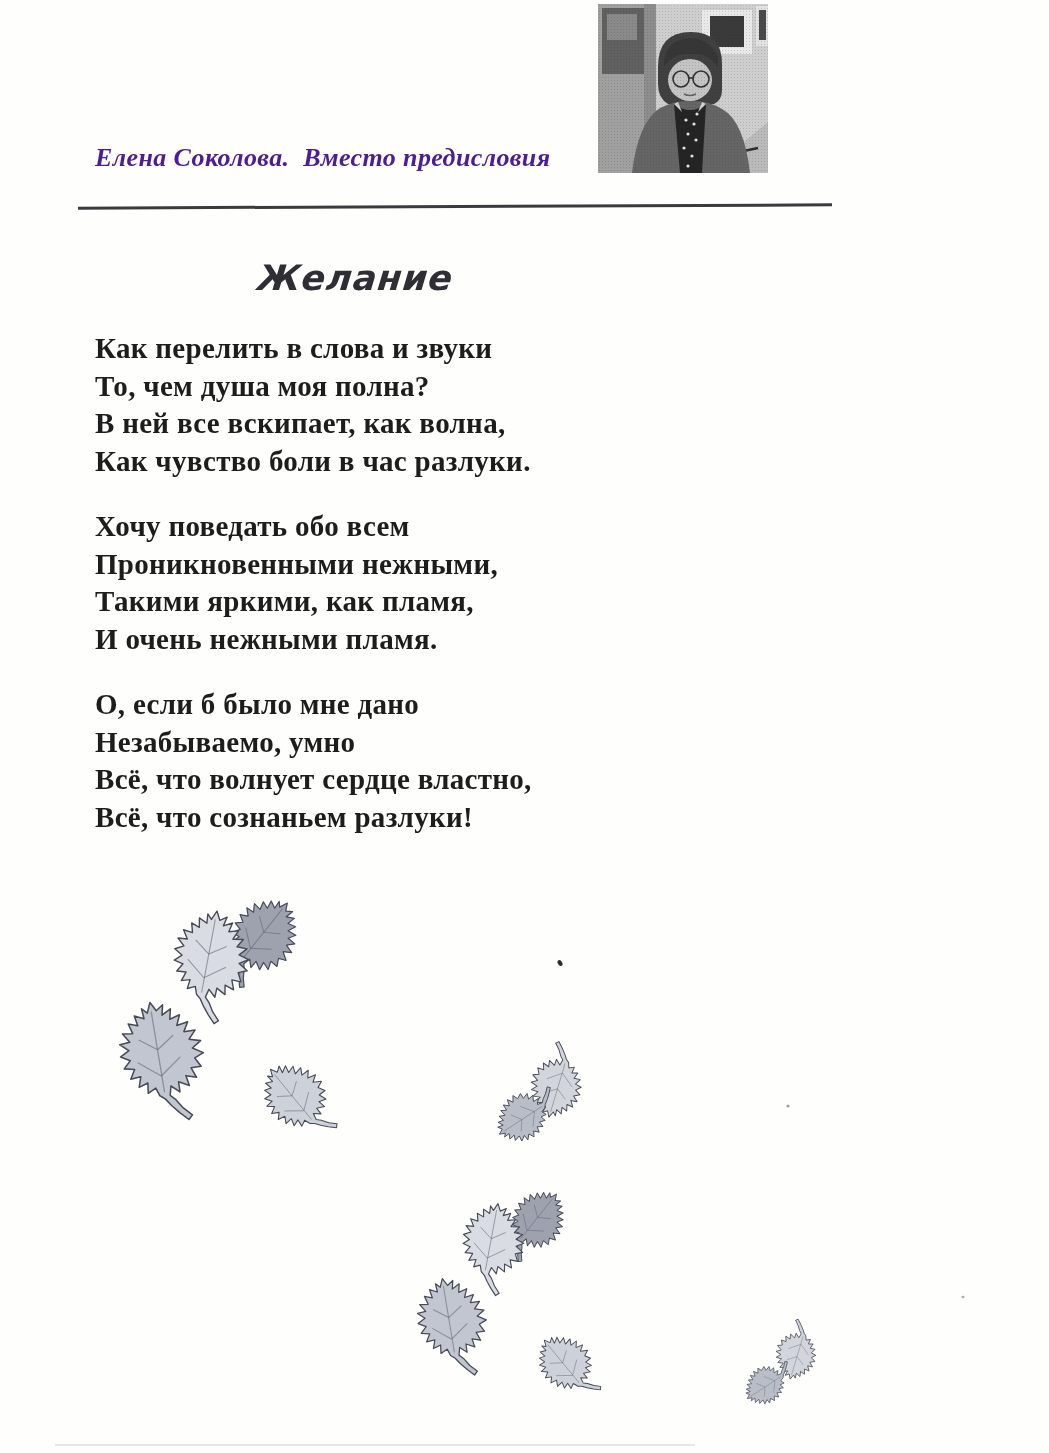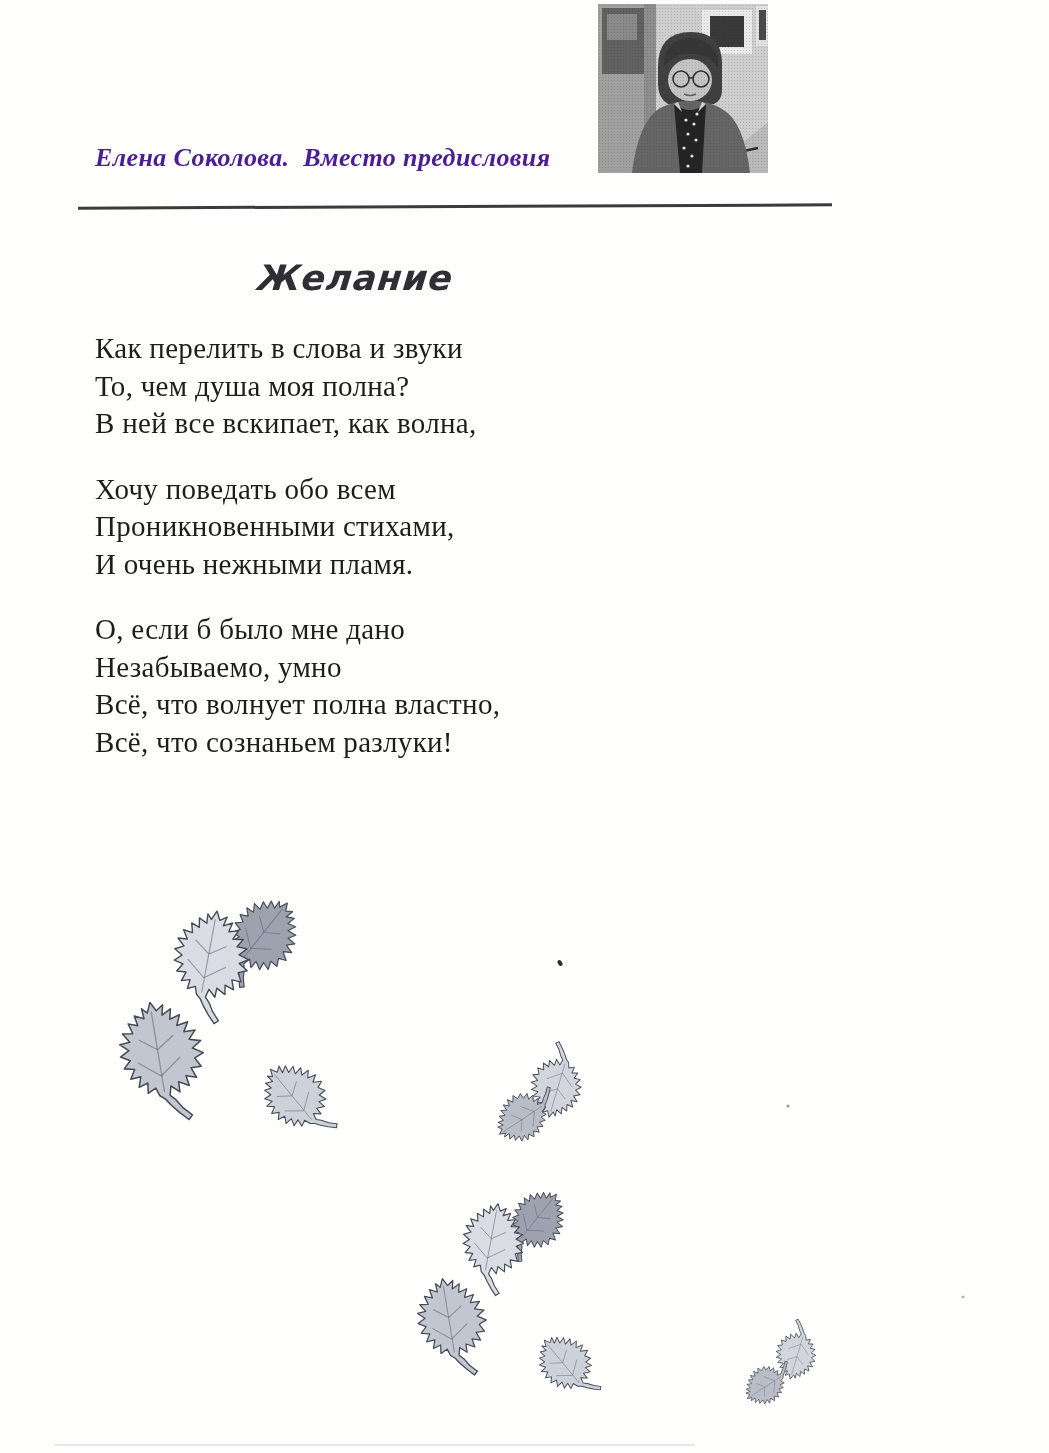--- a/index.html
+++ b/index.html
@@ -26,21 +26,21 @@
     background:#3b3b3f;transform:rotate(-.25deg);
   }
   .poem-title{
     position:absolute;left:258px;top:258px;margin:0;
     font-family:"DejaVu Sans",sans-serif;font-style:italic;font-weight:700;
     font-size:35px;color:#2e2e34;transform:skewX(-6deg);letter-spacing:1px;
   }
   .poem{position:absolute;left:95px;top:330px;color:#1d1d1d;}
   .stanza{margin:0 0 28px 0;}
   .stanza p{
-    margin:0;font-family:"Liberation Serif",serif;font-weight:400;
+    margin:0;font-family:"Liberation Serif",serif;font-weight:700;
     font-size:29px;line-height:37.5px;letter-spacing:.3px;white-space:pre;
   }
   .leaves{position:absolute;left:0;top:0;width:1049px;height:1453px;pointer-events:none;}
   .bottom-scan-line{
     position:absolute;left:55px;top:1444px;width:640px;height:2px;
     background:#e3e6ea;
   }
 </style>
 </head>
 <body>
@@ -96,30 +96,32 @@
 
   <div class="hrule"></div>
 
   <h1 class="poem-title">Желание</h1>
 
   <div class="poem">
     <div class="stanza">
       <p>Как перелить в слова и звуки</p>
       <p>То, чем душа моя полна?</p>
       <p>В ней все вскипает, как волна,</p>
+      <p>Как чувство боли в час разлуки.</p>
     </div>
     <div class="stanza">
       <p>Хочу поведать обо всем</p>
-      <p>Проникновенными стихами,</p>
+      <p>Проникновенными нежными,</p>
+      <p>Такими яркими, как пламя,</p>
       <p>И очень нежными пламя.</p>
     </div>
     <div class="stanza">
       <p>О, если б было мне дано</p>
       <p>Незабываемо, умно</p>
-      <p>Всё, что волнует полна властно,</p>
+      <p>Всё, что волнует сердце властно,</p>
       <p>Всё, что сознаньем разлуки!</p>
     </div>
   </div>
 
   <svg class="leaves" viewBox="0 0 1049 1453" xmlns="http://www.w3.org/2000/svg">
     <defs>
       <g id="leafSym">
         <path stroke="#474b56" stroke-width="1.5" stroke-linejoin="round" d="M50 5 L55 14 L62 9 L60 19 L69 14 L67 24 L77 21 L73 31 L84 29 L79 38 L90 38 L83 46 L94 49 L85 55 L95 61 L86 65 L91 74 L81 74 L85 84 L75 81 L77 91 L67 86 L67 96 L59 89 L57 98
              L62 103 L68 112 L76 120 L72 124 L64 116 L57 108 L52 101
              L47 97 L44 89 L36 93 L37 83 L28 86 L31 76 L21 77 L26 68 L16 66 L23 59 L14 54 L23 49 L15 42 L25 41 L19 32 L29 33 L26 23 L35 26 L33 16 L42 20 L41 10 L46 15 Z"></path>

